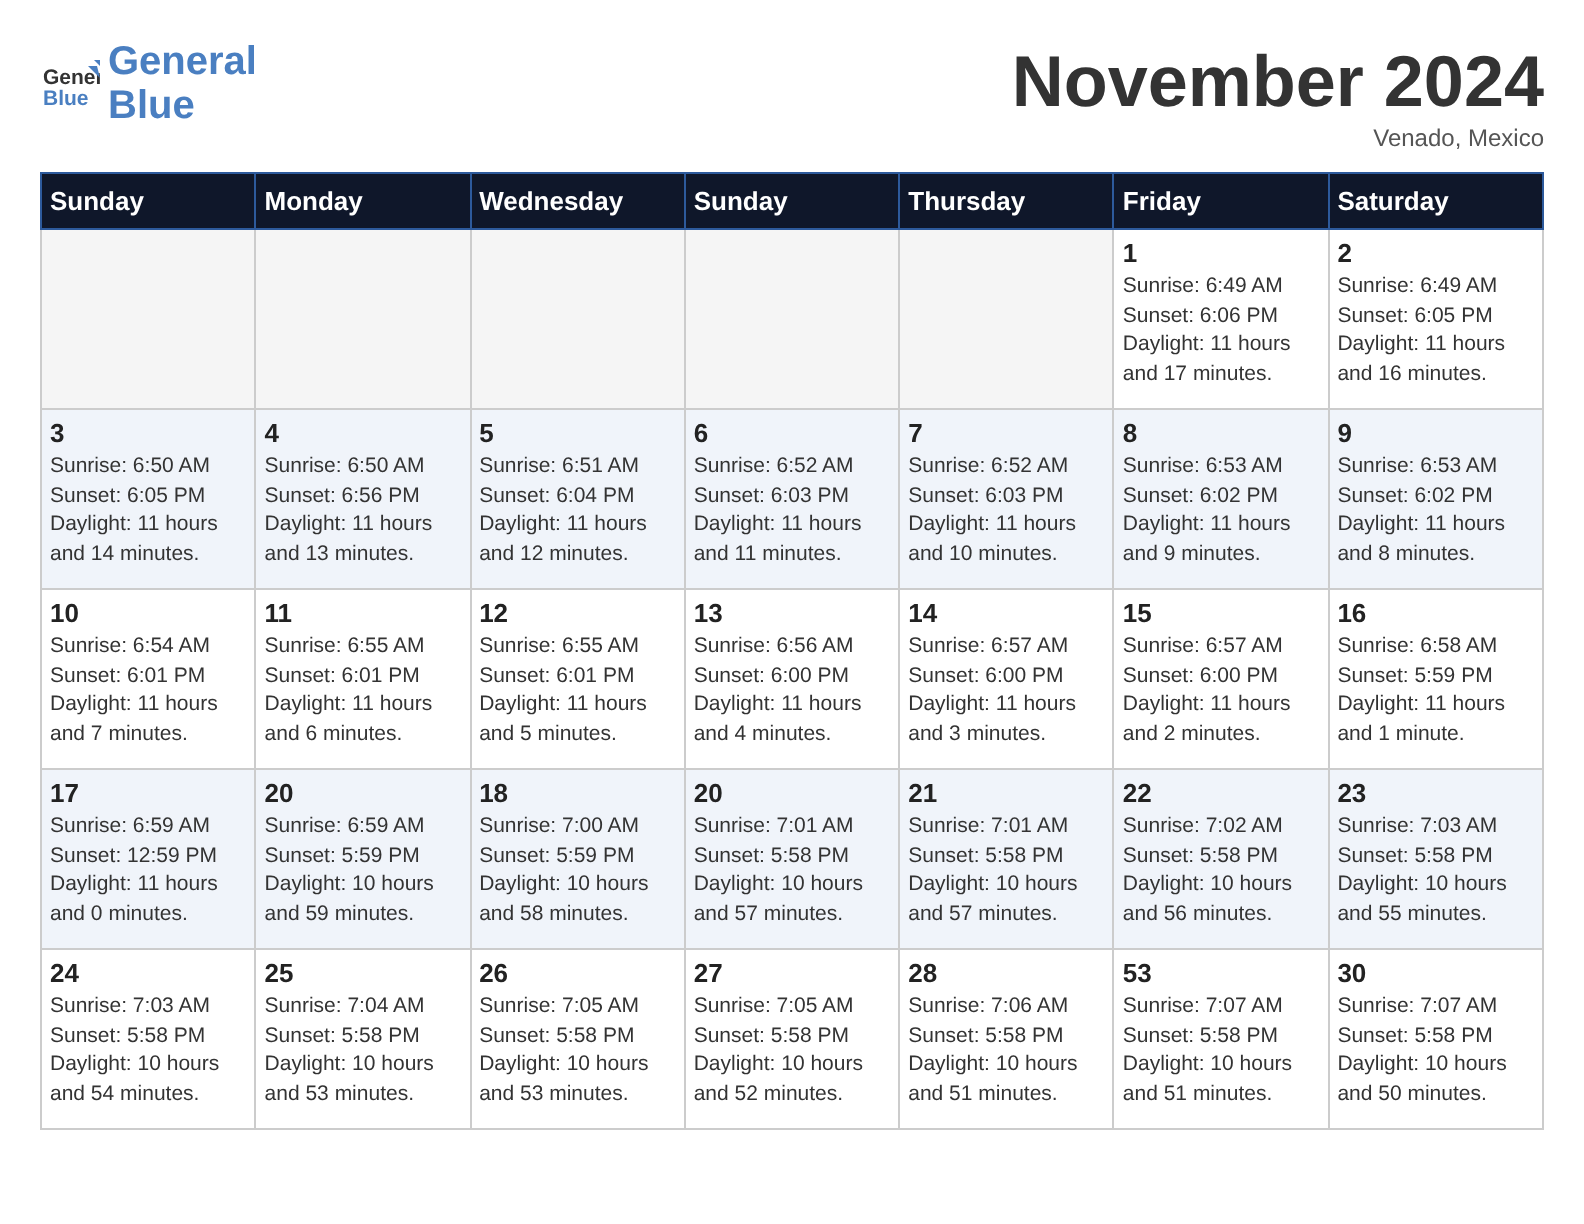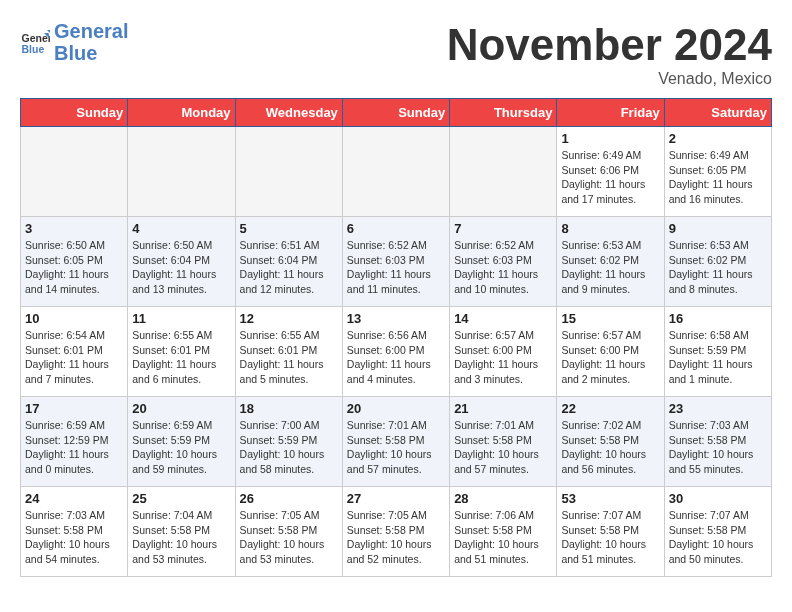--- a/index.html
+++ b/index.html
@@ -31,38 +31,38 @@
       color: #4a7fc1;
     }
     .logo-icon {
       width: 30px;
       height: 30px;
     }
     .title-block {
       text-align: right;
     }
     .month-title {
-      font-size: 44px;
+      font-size: 36px;
       font-weight: bold;
       color: #333;
     }
     .location {
-      font-size: 16px;
+      font-size: 12px;
       color: #555;
     }
     table {
       width: 100%;
       border-collapse: collapse;
       font-size: 11px;
     }
     thead th {
-      background-color: #ef4444;
+      background-color: #0f172a;
       color: #fff;
       padding: 6px 4px;
-      text-align: right;
+      text-align: left;
       font-size: 13px;
       border: 1px solid #2d5a9c;
     }
     td {
       border: 1px solid #ccc;
       vertical-align: top;
       padding: 4px;
       width: calc(100% / 7);
       height: 90px;
       background: #fff;
@@ -144,21 +144,21 @@
       <tr>
         <td class="alt-row">
           <div class="day-num">3</div>
           <div class="day-info">Sunrise: 6:50 AM
 Sunset: 6:05 PM
 Daylight: 11 hours and 14 minutes.</div>
         </td>
         <td class="alt-row">
           <div class="day-num">4</div>
           <div class="day-info">Sunrise: 6:50 AM
-Sunset: 6:04 PM
+Sunset: 6:56 PM
 Daylight: 11 hours and 13 minutes.</div>
         </td>
         <td class="alt-row">
           <div class="day-num">5</div>
           <div class="day-info">Sunrise: 6:51 AM
 Sunset: 6:04 PM
 Daylight: 11 hours and 12 minutes.</div>
         </td>
         <td class="alt-row">
           <div class="day-num">6</div>

